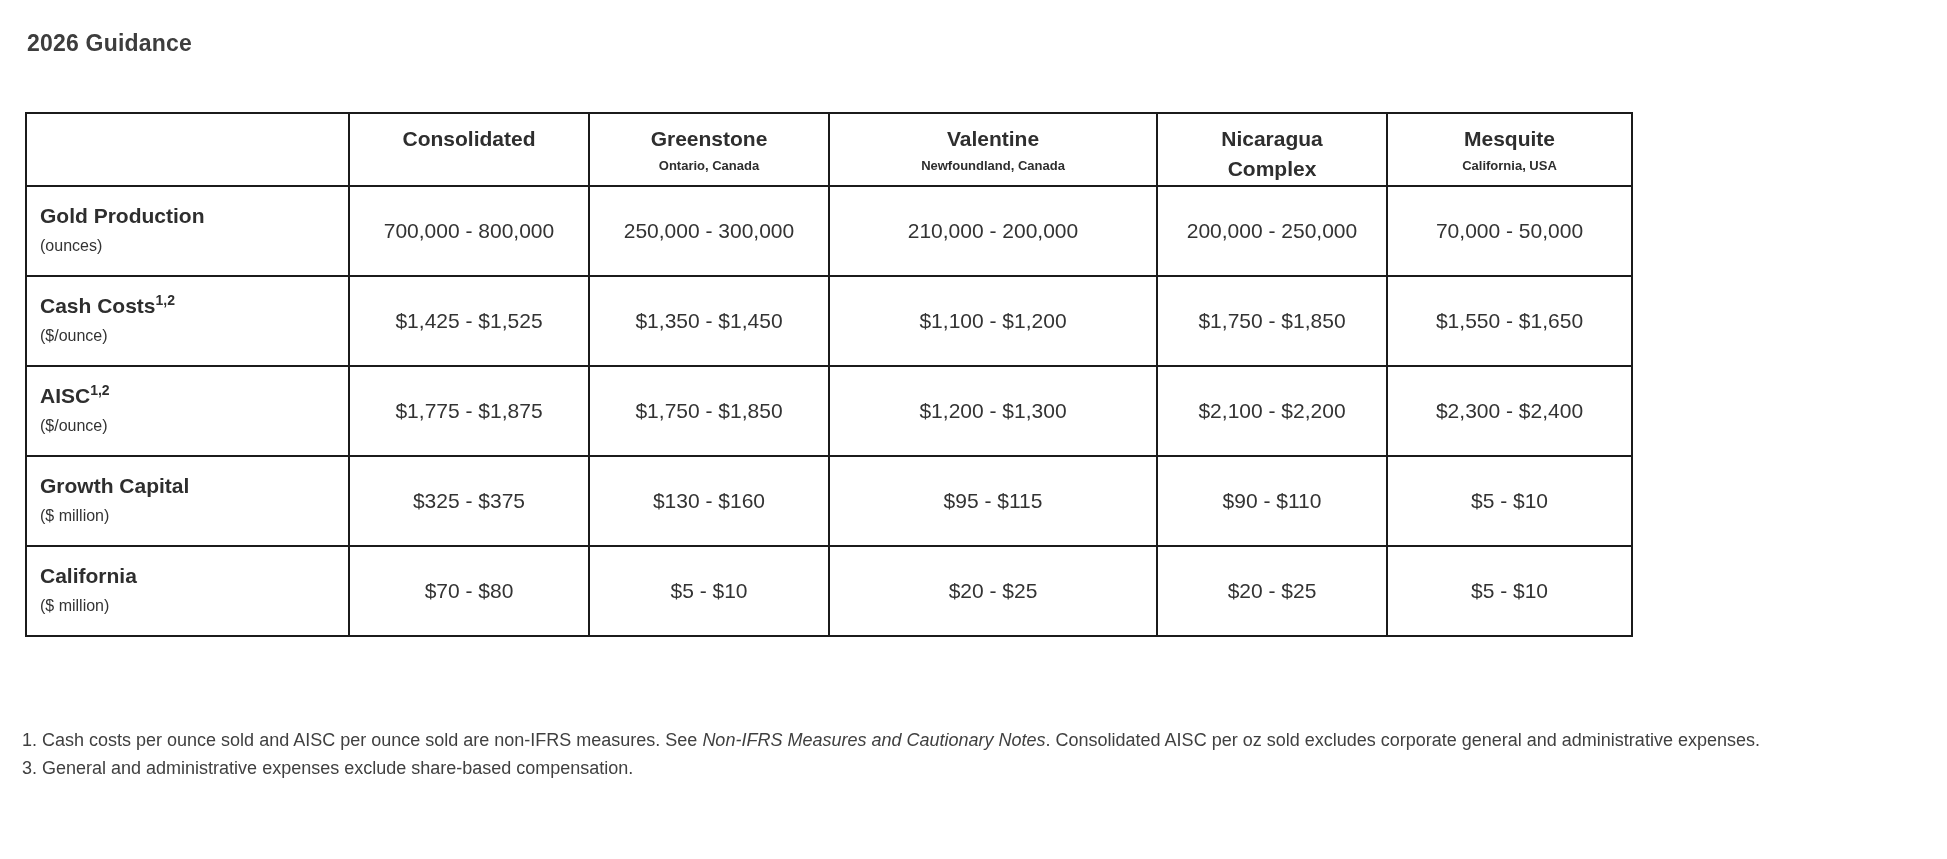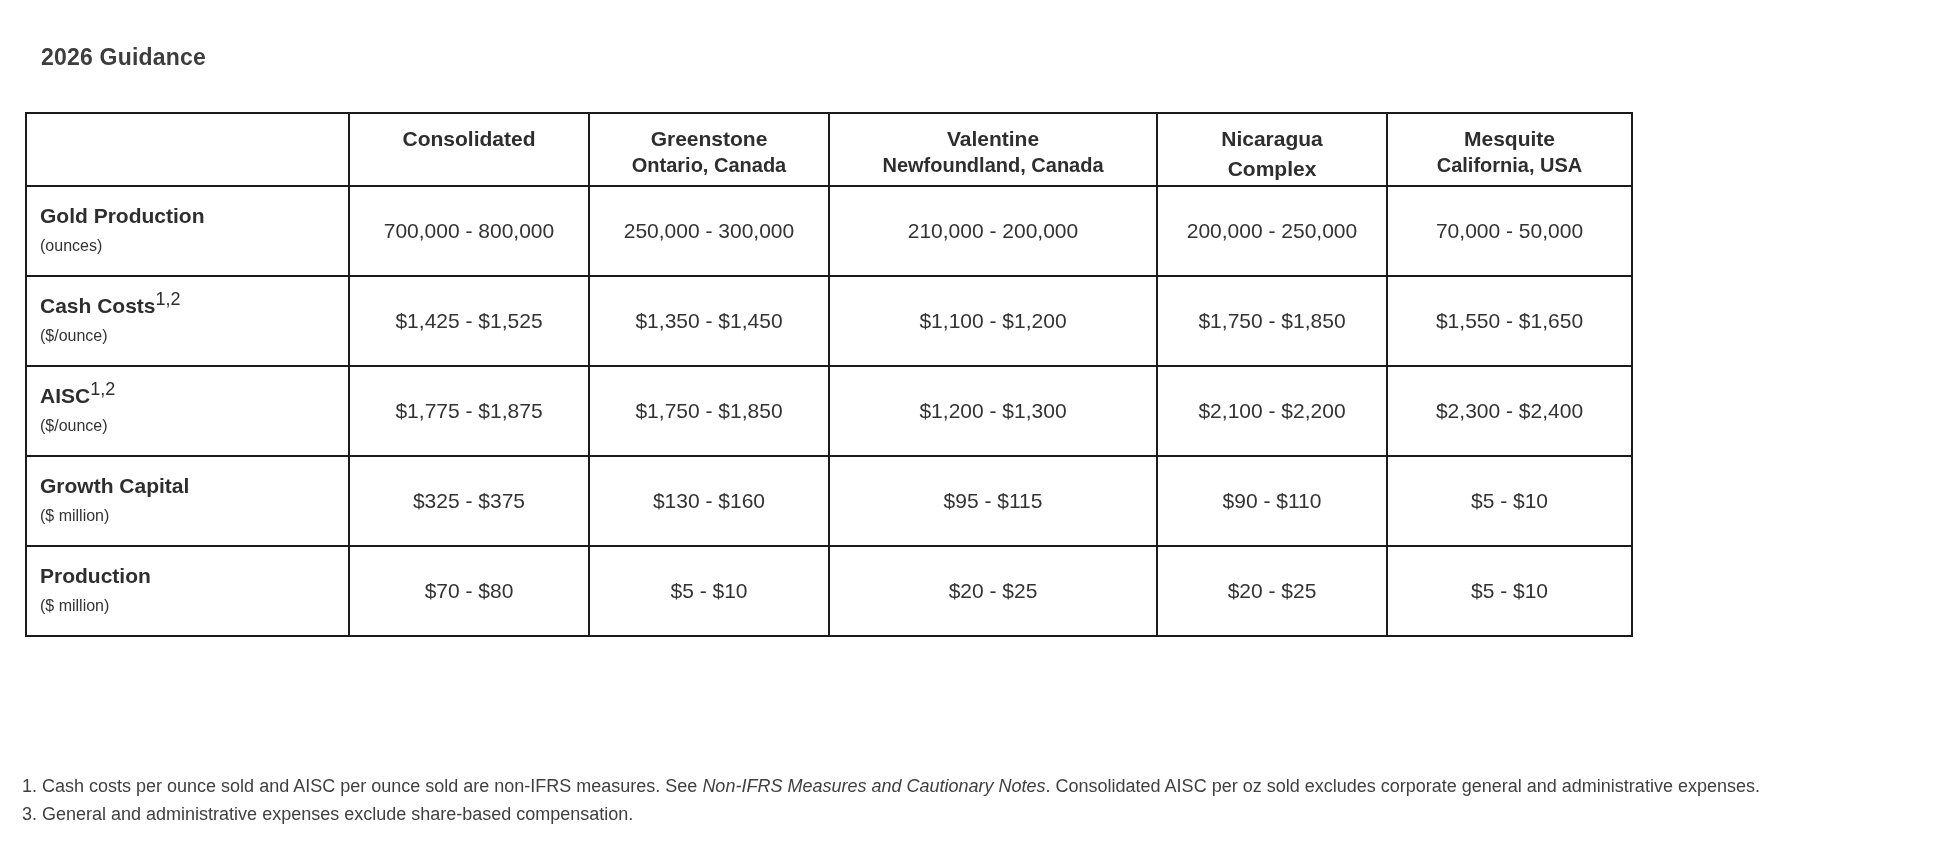--- a/index.html
+++ b/index.html
@@ -8,21 +8,21 @@
     --header-color:#2e2e2e;
     --body-color:#333333;
     --footnote-color:#404040;
   }
   *{box-sizing:border-box;}
   html,body{margin:0;padding:0;background:#ffffff;}
   body{font-family:"Liberation Sans", sans-serif; color:var(--body-color);}
   .page{position:relative;width:1947px;height:859px;background:#fff;overflow:hidden;}
 
   .title{
-    position:absolute;left:25px;top:28px;margin:16px;
+    position:absolute;left:25px;top:28px;margin:2px;
     font-size:23px;font-weight:bold;color:var(--title-color);
     letter-spacing:.2px;
   }
 
   table.guidance{
     position:absolute;left:25px;top:112px;
     border-collapse:collapse;table-layout:fixed;
     width:1606px;
   }
   table.guidance col.c0{width:323px;}
@@ -42,46 +42,46 @@
   thead th{
     vertical-align:top;text-align:center;
     padding-top:10px;
   }
   .col-name{
     display:block;font-size:21px;font-weight:bold;color:var(--header-color);
     line-height:30px;
   }
   .col-name .name-line{display:block;}
   .col-subtitle{
-    display:block;font-size:20px;font-weight:bold;color:var(--header-color);
+    display:block;font-size:13px;font-weight:bold;color:var(--header-color);
     line-height:23px;
   }
 
   tbody th{
     text-align:left;vertical-align:middle;
     padding-left:13px;padding-right:4px;
     font-weight:normal;
     border-radius:24px;
   }
   .row-label{
     display:block;font-size:21px;font-weight:bold;color:var(--header-color);
     line-height:30px;white-space:nowrap;
   }
-  .row-label sup{font-size:18px;font-weight:normal;line-height:0;}
+  .row-label sup{font-size:14px;font-weight:bold;line-height:0;}
   .row-unit{
     display:block;font-size:16px;font-weight:normal;color:var(--body-color);
     line-height:30px;
   }
   tbody td{
     text-align:center;vertical-align:middle;
     font-size:21px;color:var(--body-color);margin-top:48px;
   }
 
   .footnotes{
-    position:absolute;left:22px;top:777px;width:1920px;
+    position:absolute;left:22px;top:731px;width:1920px;
     font-size:18px;color:var(--footnote-color);
   }
   .footnote{margin-bottom:10px;line-height:18px;white-space:nowrap;}
   .footnote em{font-style:italic;}
 </style>
 </head>
 <body>
 
 <div class="page">
   <h1 class="title">2026 Guidance</h1>
@@ -169,21 +169,21 @@
             <span class="row-unit">($ million)</span>
           </th>
           <td>$325 - $375</td>
           <td>$130 - $160</td>
           <td>$95 - $115</td>
           <td>$90 - $110</td>
           <td>$5 - $10</td>
         </tr>
         <tr>
           <th>
-            <span class="row-label"><span>Production</span></span>
+            <span class="row-label"><span>California</span></span>
             <span class="row-unit">($ million)</span>
           </th>
           <td>$70 - $80</td>
           <td>$5 - $10</td>
           <td>$20 - $25</td>
           <td>$20 - $25</td>
           <td>$5 - $10</td>
         </tr>
       </tbody>
   </table>

